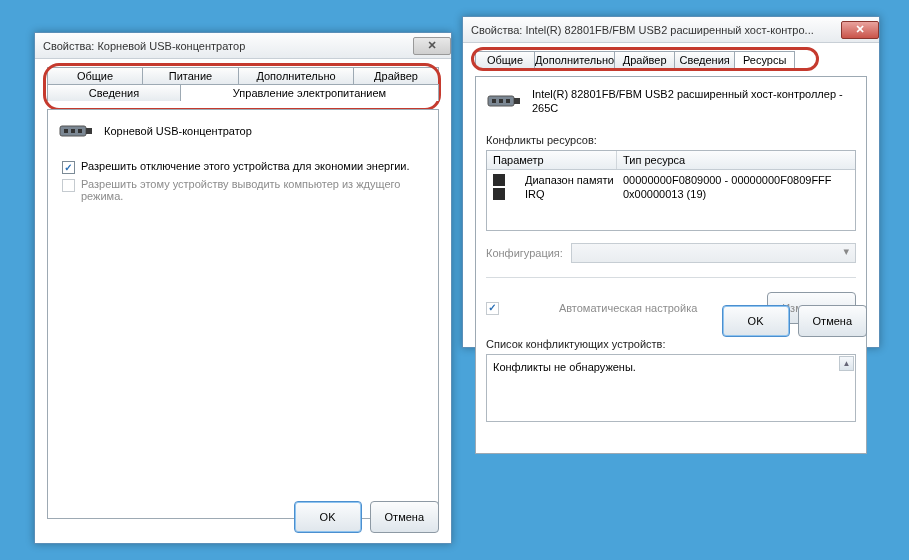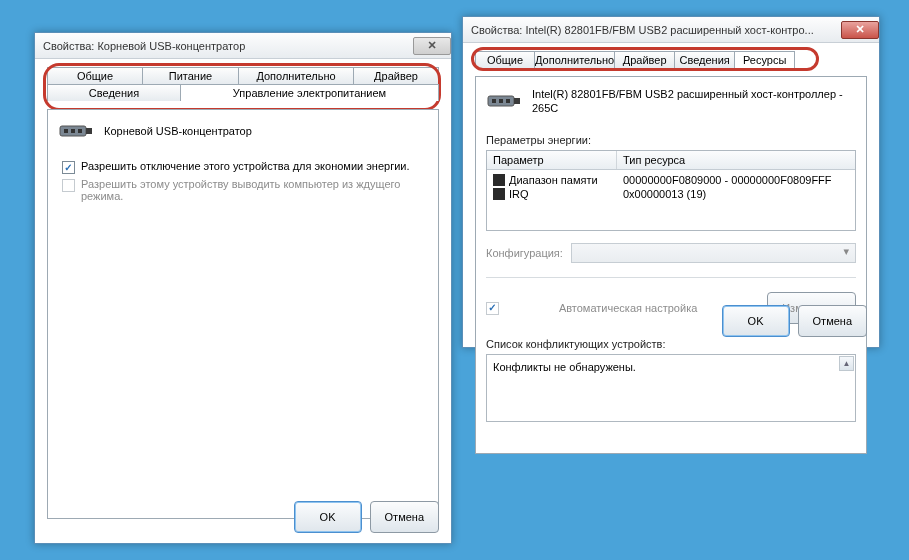--- a/index.html
+++ b/index.html
@@ -32,21 +32,21 @@
 .btn.def{border-color:#4b8fcf;box-shadow:0 0 0 1px #8ec3ef inset}
 .btn-row{position:absolute;right:12px;bottom:10px;display:flex;gap:8px}
 .section-label{margin:8px 0 4px 0;color:#222}
 .table{border:1px solid #afb8c0}
 .table-head{display:flex;background:linear-gradient(#fbfcfd,#e9eef2);border-bottom:1px solid #c4ccd3}
 .th{padding:3px 6px}
 .th:first-child{width:130px;border-right:1px solid #d0d6db}
 .th:last-child{flex:1}
 .table-body{background:#fff;padding:3px 0;min-height:60px}
 .td-row{display:flex;padding:1px 6px;align-items:center}
-.td1{width:130px;display:flex;gap:4px}
+.td1{width:130px;display:flex;gap:20px}
 .td2{flex:1}
 .chip{width:12px;height:12px;background:#2a2a2a;display:inline-block}
 .config-row{display:flex;align-items:center;gap:8px;margin-top:12px;color:#8c8c8c}
 .combo{flex:1;height:20px;border:1px solid #c6cdd3;background:linear-gradient(#f4f6f8,#e9edf0);position:relative}
 .combo::after{content:"▾";position:absolute;right:6px;top:1px;color:#888}
 .hr{border:none;border-top:1px solid #d7dce0;margin:14px 0}
 .auto-row{display:flex;align-items:center;justify-content:space-between;gap:10px}
 .conflict-box{border:1px solid #afb8c0;background:#fff;padding:6px;height:68px;position:relative;margin-top:4px}
 .scroll-up{position:absolute;right:1px;top:1px;width:15px;height:15px;background:linear-gradient(#f5f8fb,#dde5ec);border:1px solid #bfc8cf;display:flex;align-items:center;justify-content:center;font-size:8px;color:#667}
 .panel-right{height:378px}
@@ -129,21 +129,21 @@
      <svg viewBox="0 0 36 22">
               <rect x="2" y="6" width="26" height="10" rx="2" fill="#7b8793" stroke="#555"></rect>
               <rect x="28" y="8" width="6" height="6" fill="#3a3a3a"></rect>
               <rect x="6" y="9" width="4" height="4" fill="#333"></rect>
               <rect x="13" y="9" width="4" height="4" fill="#333"></rect>
               <rect x="20" y="9" width="4" height="4" fill="#333"></rect>
             </svg>
     </span>
     <span class="dev-text">Intel(R) 82801FB/FBM USB2 расширенный хост-контроллер - 265C</span>
    </div>
-   <div class="section-label">Пераметры энергии:</div>
+   <div class="section-label">Конфликты ресурсов:</div>
    <div class="table">
     <div class="table-head">
      <div class="th">Параметр</div>
      <div class="th">Тип ресурса</div>
     </div>
     <div class="table-body">
      <div class="td-row">
       <div class="td1">
                 <span class="chip"></span>
                 <span>Диапазон памяти</span>

